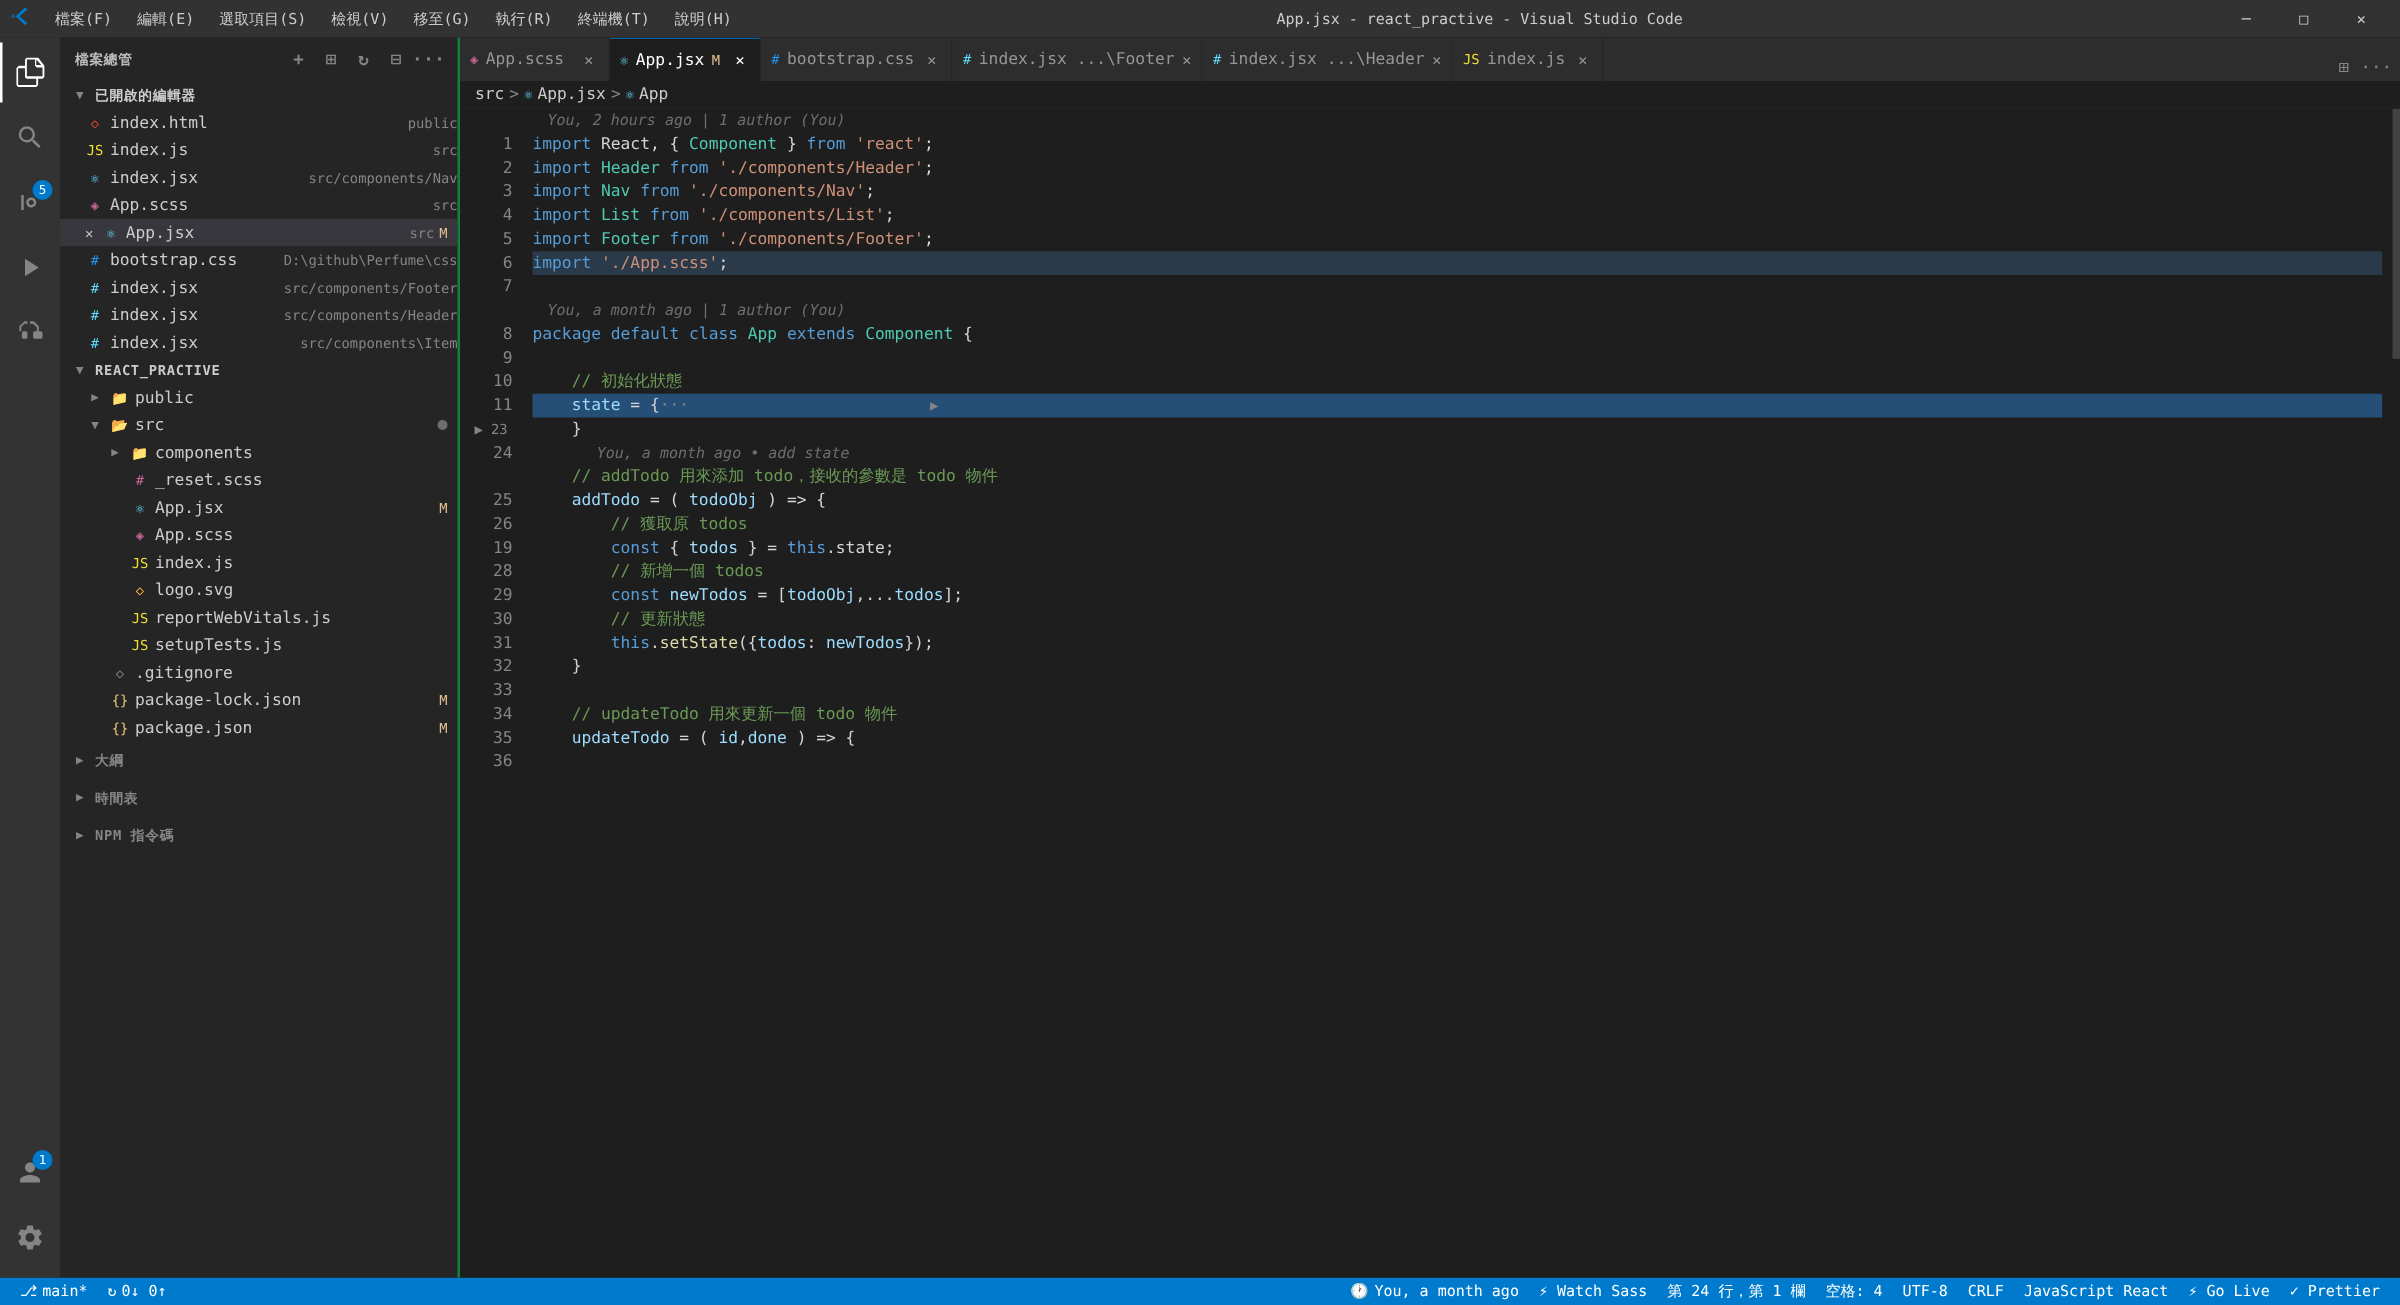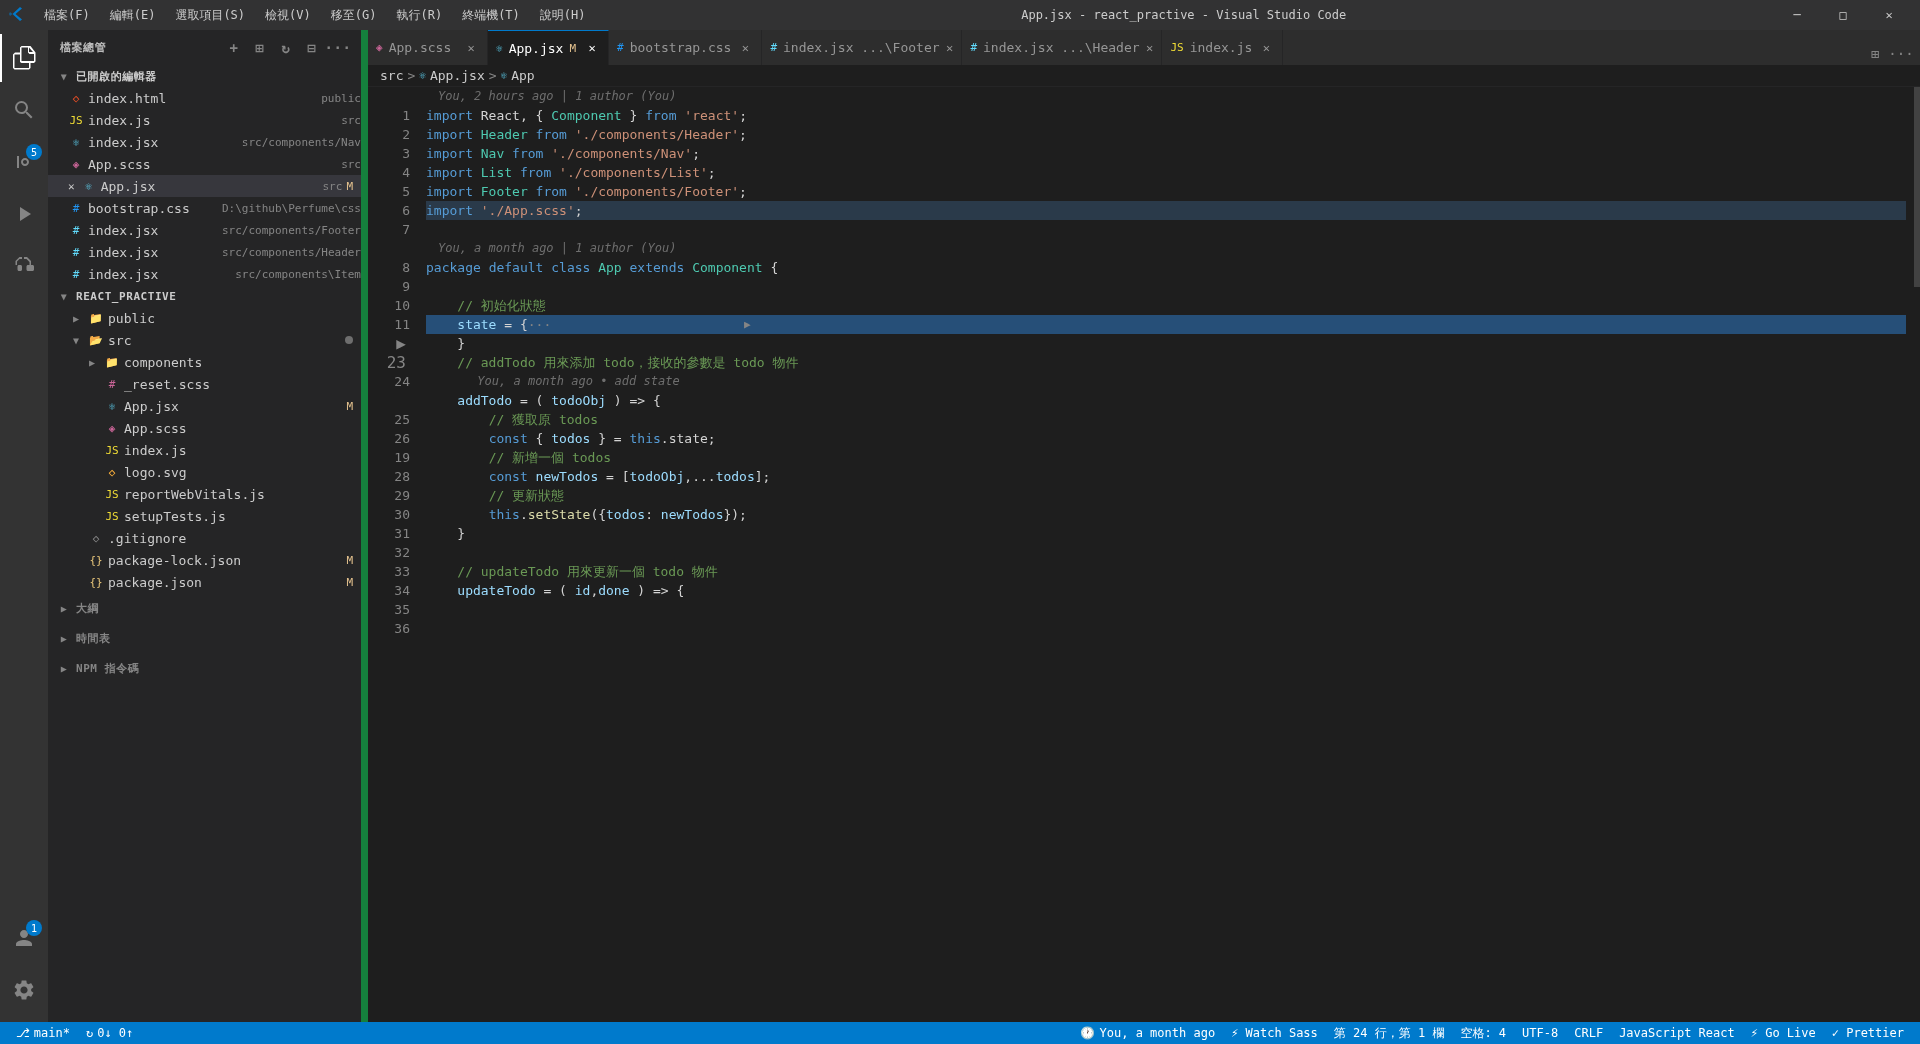--- a/index.html
+++ b/index.html
@@ -87,21 +87,21 @@
       padding-bottom: 8px; gap: 4px;
     }
 
     
     #sidebar {
       width: 320px;
       background: #252526;
       display: flex;
       flex-direction: column;
       overflow: hidden;
-      border-right: 7px solid #15803d;
+      border-right: 2px solid #15803d;
     }
     .sidebar-header {
       height: 35px;
       display: flex; align-items: center;
       padding: 0 12px;
       font-size: 11px;
       font-weight: 700;
       color: #bbbbbb;
       text-transform: uppercase;
       letter-spacing: 0.05em;
@@ -669,21 +669,21 @@
         <div>3</div>
         <div>4</div>
         <div>5</div>
         <div>6</div>
         <div>7</div>
         <div style="height:19px;color:#6e6e6e;font-size:11px;text-align:left;padding-left:4px;"></div>
         <div>8</div>
         <div>9</div>
         <div>10</div>
         <div>11</div>
-        <div style="color:#858585;font-size:16px;padding-right:4px;">▶ 23</div>
+        <div style="color:#858585;font-size:11px;padding-right:4px;">▶ 23</div>
         <div>24</div>
         <div style="height:19px;"></div>
         <div>25</div>
         <div>26</div>
         <div>19</div>
         <div>28</div>
         <div>29</div>
         <div>30</div>
         <div>31</div>
         <div>32</div>
@@ -742,29 +742,29 @@
 
         <div class="code-line selected" style="background:#264f78;">
           <span class="plain">    </span><span class="var">state</span><span class="plain"> = {</span><span style="color:#858585;">···</span>
           <span style="position:absolute;left:376px;color:#858585;font-size:11px;">▶</span>
         </div>
 
         <div class="code-line">
           <span class="plain">    }</span>
         </div>
 
-        <div class="code-line">
-          <span class="plain">    </span><span class="cmt">// addTodo 用來添加 todo，接收的參數是 todo 物件</span>
-        </div>
-
         <div class="code-line" style="position:relative;">
           <span style="color:#6e6e6e;font-style:italic;font-size:12px;padding-left:8px;">&nbsp;&nbsp;&nbsp;&nbsp;&nbsp;&nbsp;You, a month ago • add state</span>
         </div>
 
         <div class="code-line">
+          <span class="plain">    </span><span class="cmt">// addTodo 用來添加 todo，接收的參數是 todo 物件</span>
+        </div>
+
+        <div class="code-line">
           <span class="plain">    </span><span class="var">addTodo</span><span class="plain"> = ( </span><span class="var">todoObj</span><span class="plain"> ) =&gt; {</span>
         </div>
 
         <div class="code-line">
           <span class="plain">        </span><span class="cmt">// 獲取原 todos</span>
         </div>
 
         <div class="code-line">
           <span class="plain">        </span><span class="kw">const</span><span class="plain"> { </span><span class="var">todos</span><span class="plain"> } = </span><span class="kw">this</span><span class="plain">.state;</span>
         </div>

